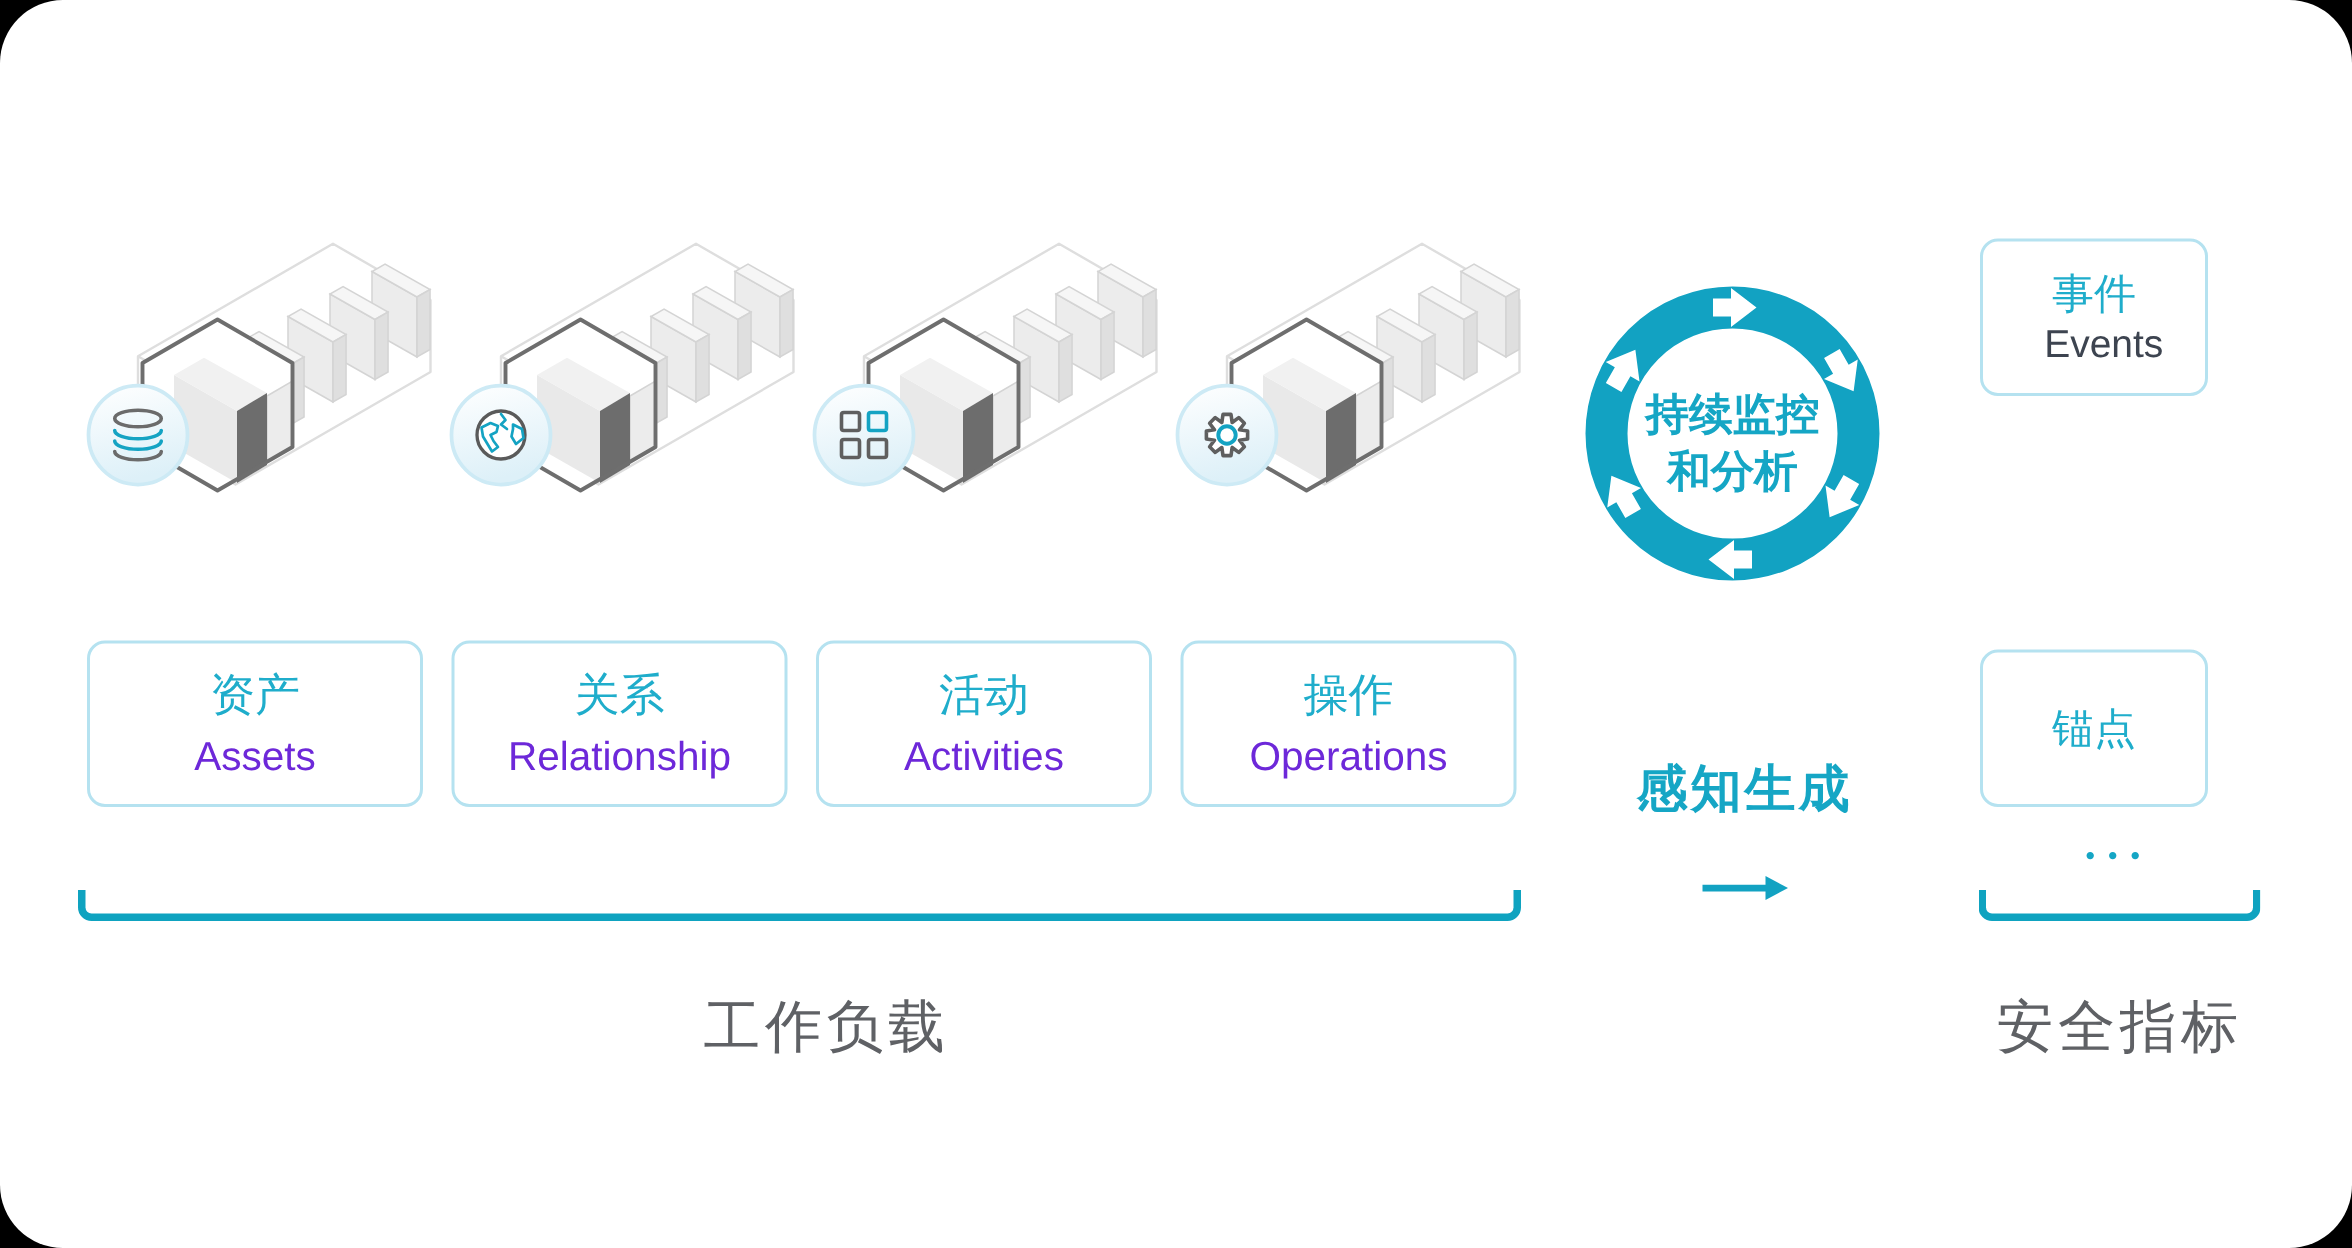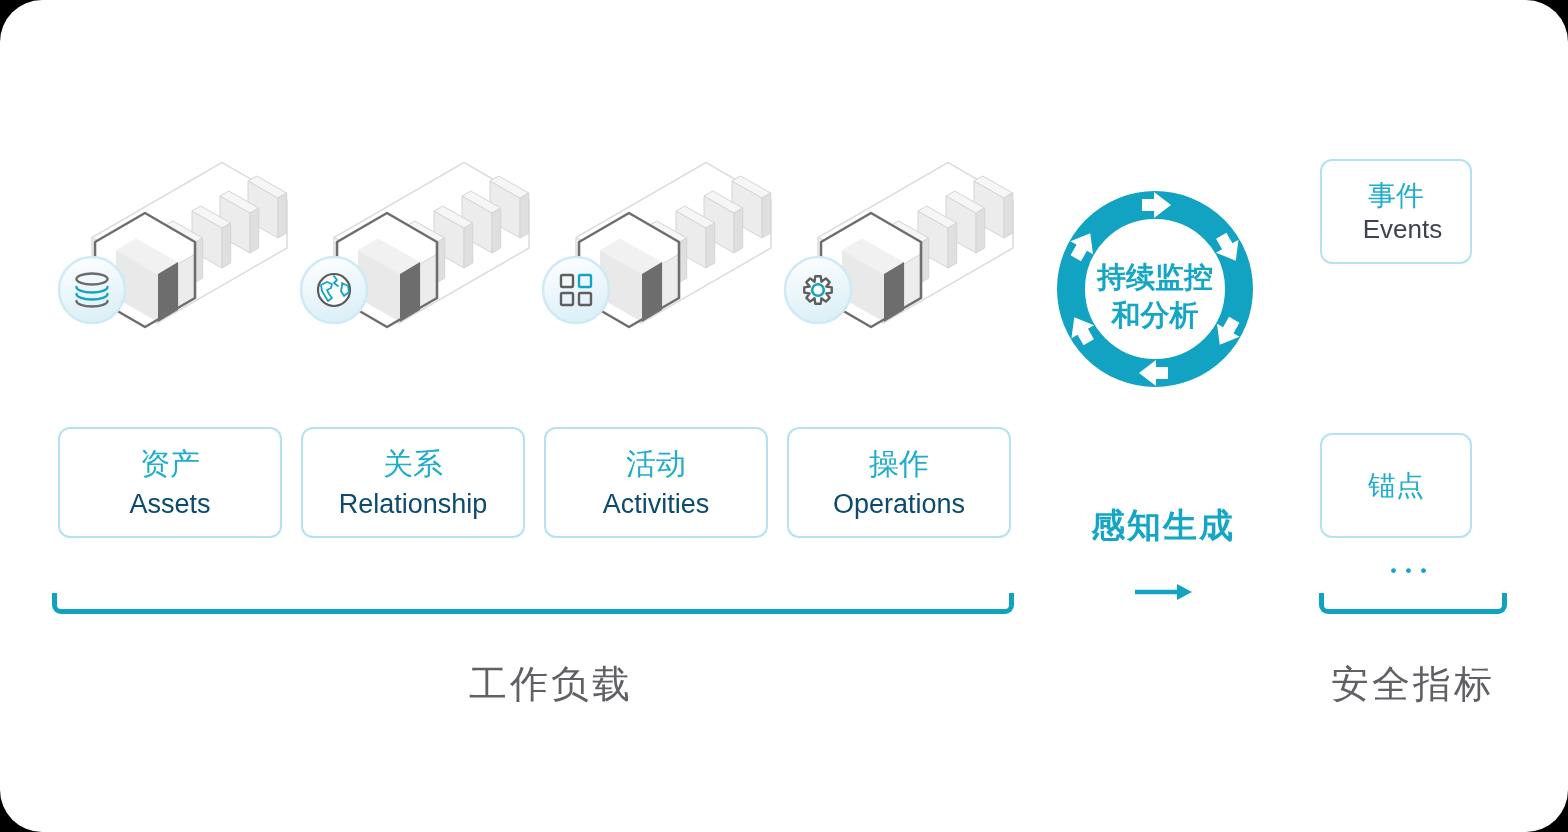--- a/index.html
+++ b/index.html
@@ -8,21 +8,21 @@
     position:relative;width:1568px;height:832px;background:#ffffff;
     border-radius:42px;overflow:hidden;
   }
   .illu{position:absolute;top:144px;width:250px;height:206px;}
   .card{
     position:absolute;top:427px;width:224px;height:111px;box-sizing:border-box;
     border:2px solid #b5e2f0;border-radius:12px;text-align:center;
     display:flex;flex-direction:column;justify-content:center;gap:8px;
   }
   .card .zh{font-size:30px;color:#1fadcb;font-weight:500;line-height:34px;}
-  .card .en{font-size:27px;color:#0c4a6e;font-weight:400;line-height:30px;}
+  .card .en{font-size:27px;color:#6d28d9;font-weight:400;line-height:30px;}
   .icard{
     position:absolute;left:1320px;width:152px;height:105px;box-sizing:border-box;
     border:2px solid #b5e2f0;border-radius:12px;text-align:center;
     display:flex;flex-direction:column;justify-content:center;gap:3px;
   }
   .icard .zh{font-size:28px;color:#1fadcb;font-weight:500;line-height:32px;}
   .icard .en{font-size:26px;color:#3d4450;font-weight:400;line-height:29px;padding-left:13px;}
   .ring-svg{position:absolute;left:1045px;top:179px;width:220px;height:220px;}
   .ring-label{
     position:absolute;left:1080px;top:258px;width:150px;text-align:center;

